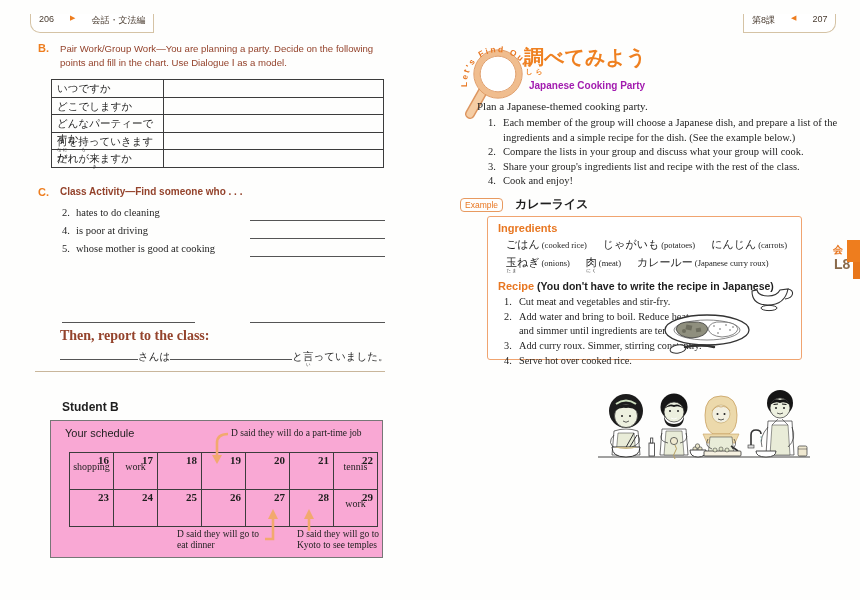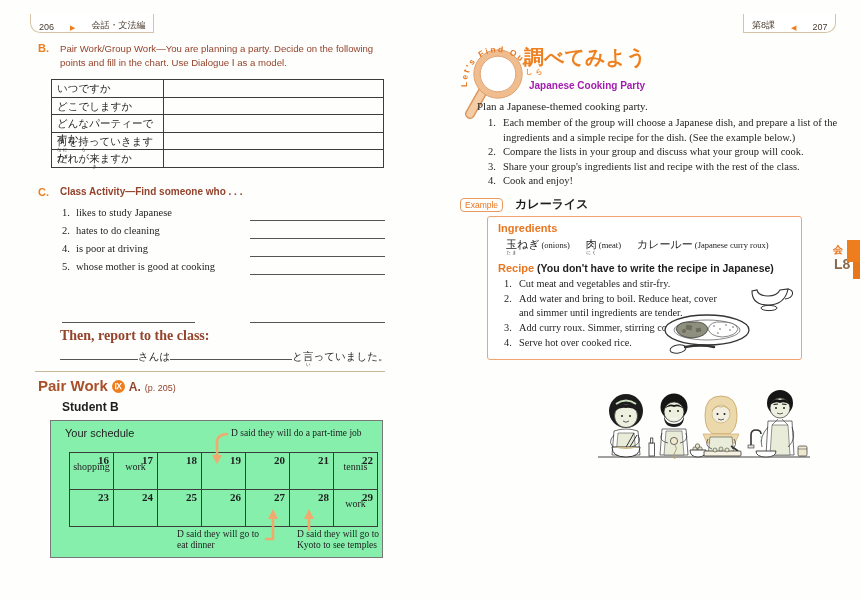--- a/index.html
+++ b/index.html
@@ -3,21 +3,21 @@
 <meta charset="utf-8">
 <style>
   * { margin:0; padding:0; box-sizing:border-box; }
   body { background:#ffffff; font-family:"Liberation Serif", serif; color:#1e1e1e; }
   .spread { position:relative; width:860px; height:600px; background:#fefefd; overflow:hidden; }
   .abs { position:absolute; }
 
   
   .htab { position:absolute; top:14px; height:19px; border:1px solid #d5c3a5; border-top:none;
           font-family:"Liberation Sans",sans-serif; font-size:9px; color:#4a3c30;
-          display:flex; align-items:flex-end; gap:16px; padding:0 8px; background:#fff; }
+          display:flex; align-items:flex-start; gap:16px; padding:0 8px; background:#fff; }
   .htab.left  { left:30px;  border-radius:0 0 0 10px; }
   .htab.right { left:743px; border-radius:0 0 10px 0; }
   .htab .tri { color:#ee7d1e; font-size:7px; }
 
   .letter { font-family:"Liberation Sans",sans-serif; font-weight:bold; color:#ee7d1e; font-size:11px; }
   .maroon { color:#94432c; }
   .sans { font-family:"Liberation Sans",sans-serif; }
 
   
   .party-table { position:absolute; left:51px; top:79px; display:grid;
@@ -35,21 +35,21 @@
   .c-item .blank { position:absolute; left:188px; top:1px; width:135px; }
 
   .report-line { position:absolute; left:60px; top:347px; font-size:10.5px; white-space:nowrap; }
 
   .pw-title { font-family:"Liberation Sans",sans-serif; font-weight:bold; font-size:15px; color:#a8502a; }
   .pw-badge { display:inline-block; width:13px; height:13px; border-radius:50%; background:#ee7d1e;
               color:#fff; font-size:8px; line-height:13px; text-align:center; font-family:"Liberation Sans",sans-serif;
               font-weight:bold; vertical-align:2px; }
 
   
-  .sched-box { position:absolute; left:50px; top:420px; width:333px; height:138px; border:1px solid #777; background:#86efac; }
+  .sched-box { position:absolute; left:50px; top:420px; width:333px; height:138px; border:1px solid #777; background:#f9a8d4; }
   .cal { position:absolute; left:18px; top:31px; display:grid; grid-template-columns:repeat(7,44px);
          grid-auto-rows:37px; border-left:1.6px solid #3c3c3c; border-top:1.6px solid #3c3c3c; }
   .cal-cell { position:relative; border-right:1.6px solid #3c3c3c; border-bottom:1.6px solid #3c3c3c; }
   .cal-day { position:absolute; top:1px; right:4px; font-weight:bold; font-size:11px; }
   .cal-note { position:absolute; bottom:17px; width:100%; text-align:center; font-size:10px; }
   .ann { position:absolute; font-size:9.5px; line-height:11px; color:#222; }
 
   
   .steps { position:absolute; left:488px; top:116px; width:368px; font-size:10.5px; line-height:14.5px; }
   .step-row { display:flex; }
@@ -102,43 +102,36 @@
     <div><ruby>何<rt>なに</rt></ruby>を<ruby>持<rt>も</rt></ruby>っていきますか</div>
       <div></div>
     <div>だれが<ruby>来<rt>き</rt></ruby>ますか</div>
       <div></div>
   </div>
 
   <span class="abs letter" style="left:38px;top:186px;">C.</span>
   <div class="abs sans maroon" style="left:60px;top:186px;font-size:10px;font-weight:bold;">Class Activity—Find someone who . . .</div>
 
   <div class="abs" style="left:62px;top:207px;">
-    <div class="c-item"><span class="num">1.</span><span>likes to study Japanese</span><span class="blank"></span></div>
     <div class="c-item"><span class="num">2.</span><span>hates to do cleaning</span><span class="blank"></span></div>
     <div class="c-item"><span class="num">4.</span><span>is poor at driving</span><span class="blank"></span></div>
     <div class="c-item"><span class="num">5.</span><span>whose mother is good at cooking</span><span class="blank"></span></div>
   </div>
 
   <span class="abs blank" style="left:62px;top:310px;width:133px;"></span>
   <span class="abs blank" style="left:250px;top:310px;width:135px;"></span>
 
   <div class="abs sans maroon" style="left:60px;top:328px;font-size:14px;font-weight:bold;font-family:Liberation Serif, serif;">Then, report to the class:</div>
 
   <div class="report-line">
     <span class="blank" style="width:78px;"></span><span>さんは</span><span class="blank" style="width:122px;"></span><span>と<ruby>言<rt>い</rt></ruby>っていました。</span>
   </div>
 
   <div class="rule"></div>
 
-  <div class="abs" style="left:38px;top:377px;">
-    <span class="pw-title">Pair Work</span>
-    <span class="pw-badge">Ⅸ</span>
-    <span class="sans maroon" style="font-weight:bold;font-size:12px;">A.</span>
-    <span class="sans maroon" style="font-size:9px;">(p. 205)</span>
-  </div>
   <div class="abs sans" style="left:62px;top:400px;font-size:12px;font-weight:bold;">Student B</div>
 
   <div class="sched-box">
     <div class="abs sans" style="left:14px;top:6px;font-size:11px;">Your schedule</div>
     <div class="ann" style="left:180px;top:7px;white-space:nowrap;">D said they will do a part-time job</div>
 
     <div class="cal">
       <div class="cal-cell">
           <span class="cal-day">16</span>
           <span class="cal-note">shopping</span>
@@ -253,20 +246,25 @@
       </div>
   </div>
 
   <div class="abs" style="left:460px;top:194px;">
     <span class="example-badge">Example</span>
     <span style="font-weight:bold;font-size:12px;margin-left:8px;">カレーライス</span>
   </div>
 
   <div class="ing-box">
     <div class="ing-title">Ingredients</div>
+    <div class="ing-line">
+      <span><span>ごはん</span><span class="en">(cooked rice)</span></span>
+      <span><span>じゃがいも</span><span class="en">(potatoes)</span></span>
+      <span><span>にんじん</span><span class="en">(carrots)</span></span>
+    </div>
     <div class="ing-line" style="margin-bottom:7px;">
       <span><span><ruby>玉<rt>たま</rt></ruby>ねぎ</span><span class="en">(onions)</span></span>
       <span><span><ruby>肉<rt>にく</rt></ruby></span><span class="en">(meat)</span></span>
       <span><span>カレールー</span><span class="en">(Japanese curry roux)</span></span>
     </div>
     <div class="recipe-head">
       <span class="rword">Recipe</span>
       <span>(You don't have to write the recipe in Japanese)</span>
     </div>
     <div class="recipe-steps">

